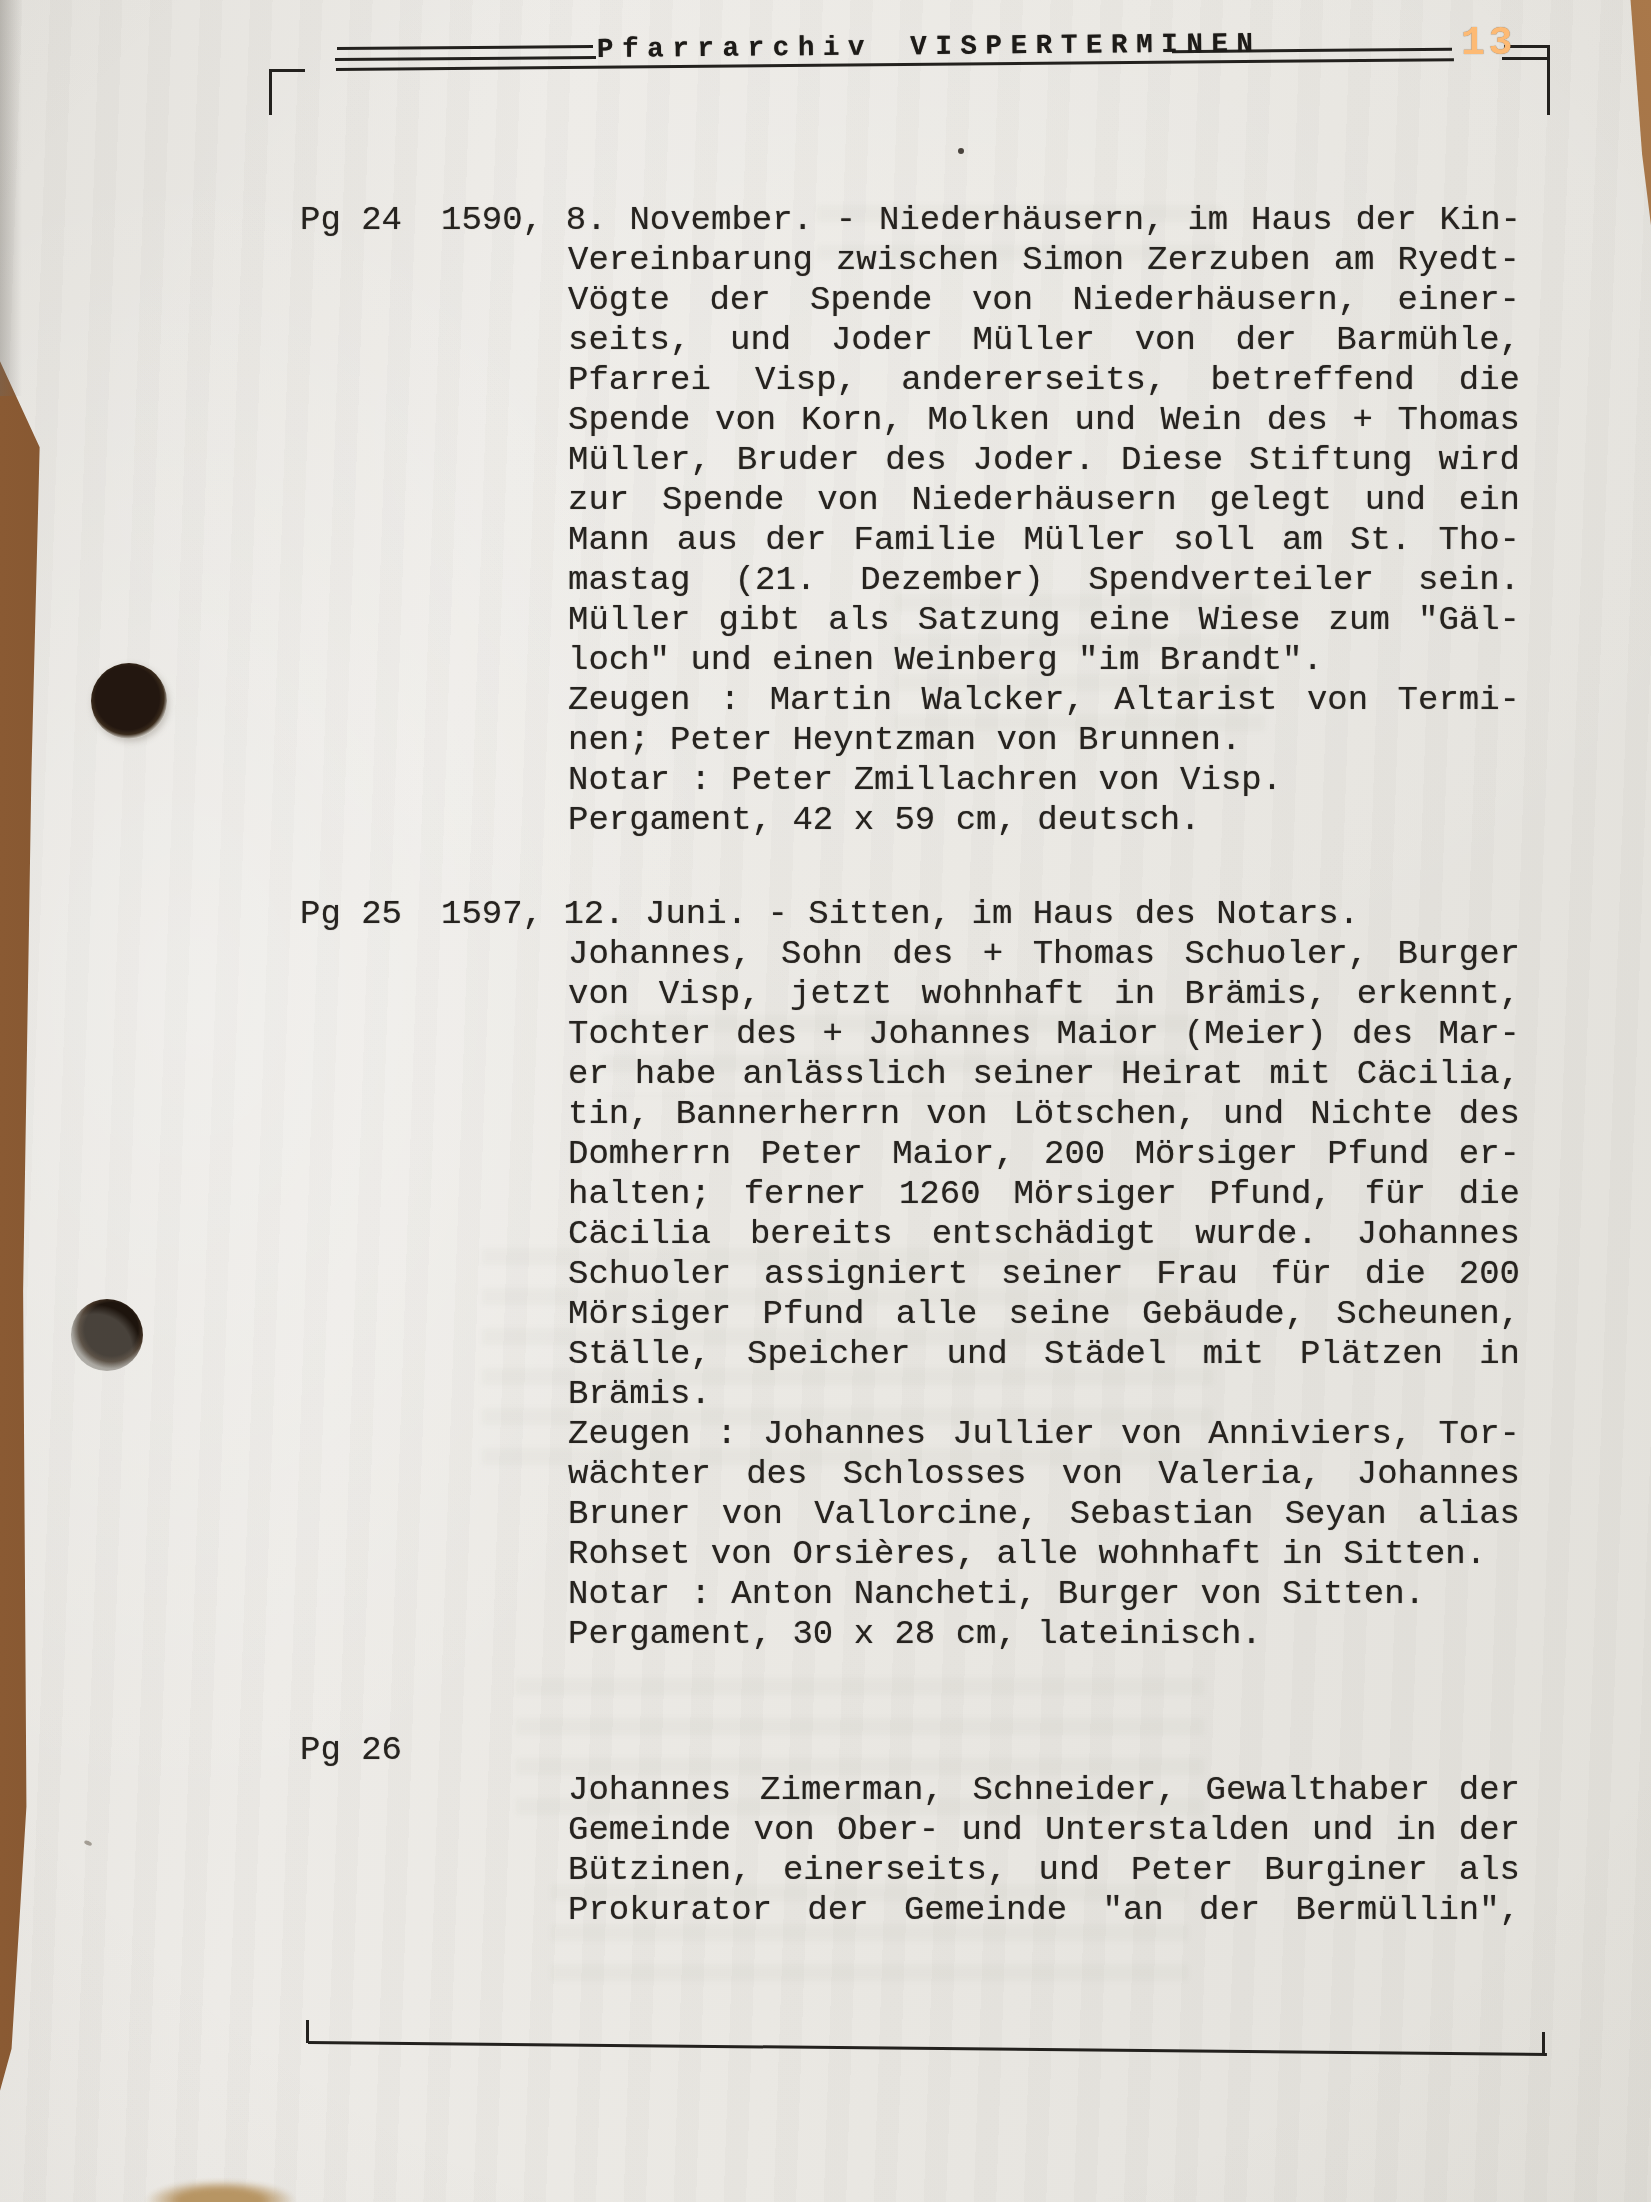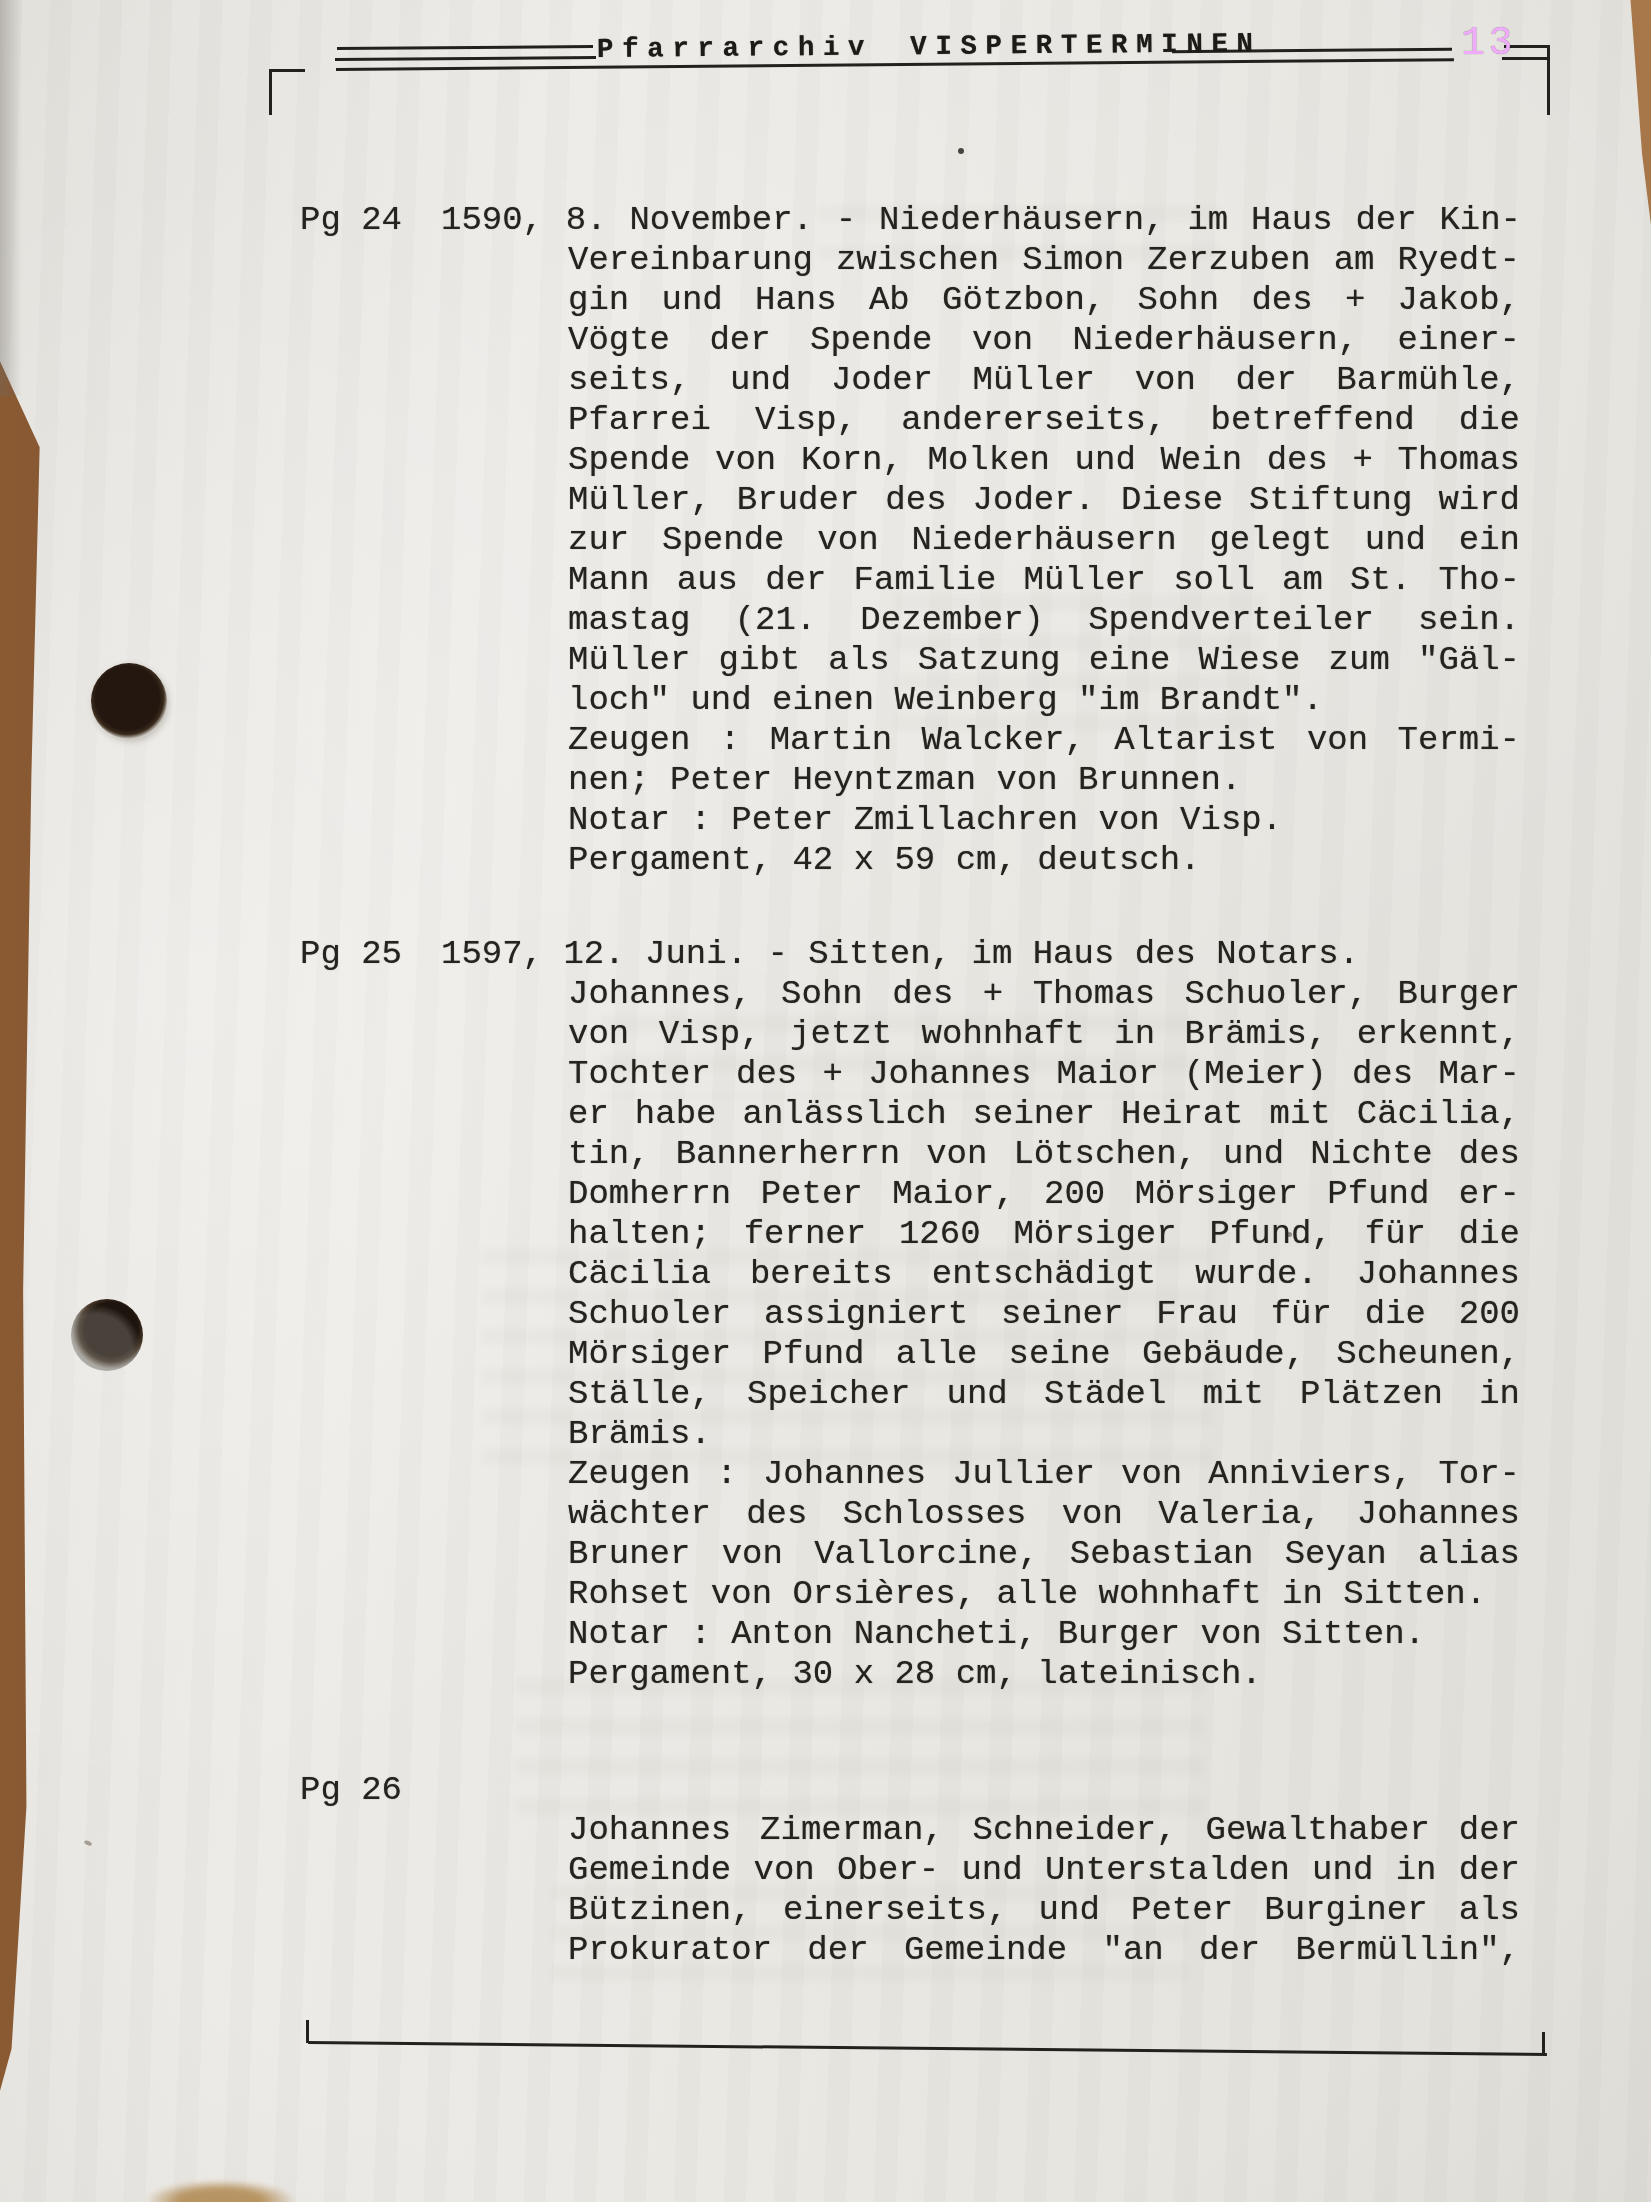--- a/index.html
+++ b/index.html
@@ -84,21 +84,21 @@
   .bl-horiz{left:269px;top:69px;width:36px;height:3.4px;}
 
   .page-title{
     position:absolute;left:597px;top:31px;white-space:nowrap;
     font-weight:bold;font-size:27.5px;letter-spacing:8.6px;word-spacing:12px;
     color:#1d1b18;transform:rotate(-0.5deg);
     text-shadow:0 0 0.9px rgba(25,22,18,.6);
   }
   .page-number{
     position:absolute;left:1461px;top:20.6px;
-    font-weight:normal;font-size:40px;letter-spacing:3.4px;color:#f0abfc;
+    font-weight:bold;font-size:40px;letter-spacing:3.4px;color:#fdba74;
     text-shadow:0 0 0.9px rgba(25,22,18,.6);
   }
 
   .bf-line{left:308px;top:2041px;width:1239px;height:3.4px;transform:rotate(0.55deg);transform-origin:left center;}
   .bf-tickL{left:306px;top:2020px;width:3.4px;height:23px;}
   .bf-tickR{left:1542px;top:2032px;width:3.4px;height:23px;}
 
   
   .doc{
     position:absolute;left:300px;top:200px;width:1230px;
@@ -154,21 +154,20 @@
   <div class="speck s3"></div>
 
   <div class="doc">
       <div class="entry entry--1">
         <div class="entry-head">
           <span class="entry-label">Pg 24</span>
           <div class="line date-line just">1590, 8. November. - Niederhäusern, im Haus der Kin-</div>
         </div>
         <div class="entry-body">
           <div class="line just">Vereinbarung zwischen Simon Zerzuben am Ryedt-</div>
-          <div class="line just">gin und Hans Ab Götzbon, Sohn des + Jakob,</div>
           <div class="line just">Vögte der Spende von Niederhäusern, einer-</div>
           <div class="line just">seits, und Joder Müller von der Barmühle,</div>
           <div class="line just">Pfarrei Visp, andererseits, betreffend die</div>
           <div class="line just">Spende von Korn, Molken und Wein des + Thomas</div>
           <div class="line just">Müller, Bruder des Joder. Diese Stiftung wird</div>
           <div class="line just">zur Spende von Niederhäusern gelegt und ein</div>
           <div class="line just">Mann aus der Familie Müller soll am St. Tho-</div>
           <div class="line just">mastag (21. Dezember) Spendverteiler sein.</div>
           <div class="line just">Müller gibt als Satzung eine Wiese zum "Gäl-</div>
           <div class="line">loch" und einen Weinberg "im Brandt".</div>

